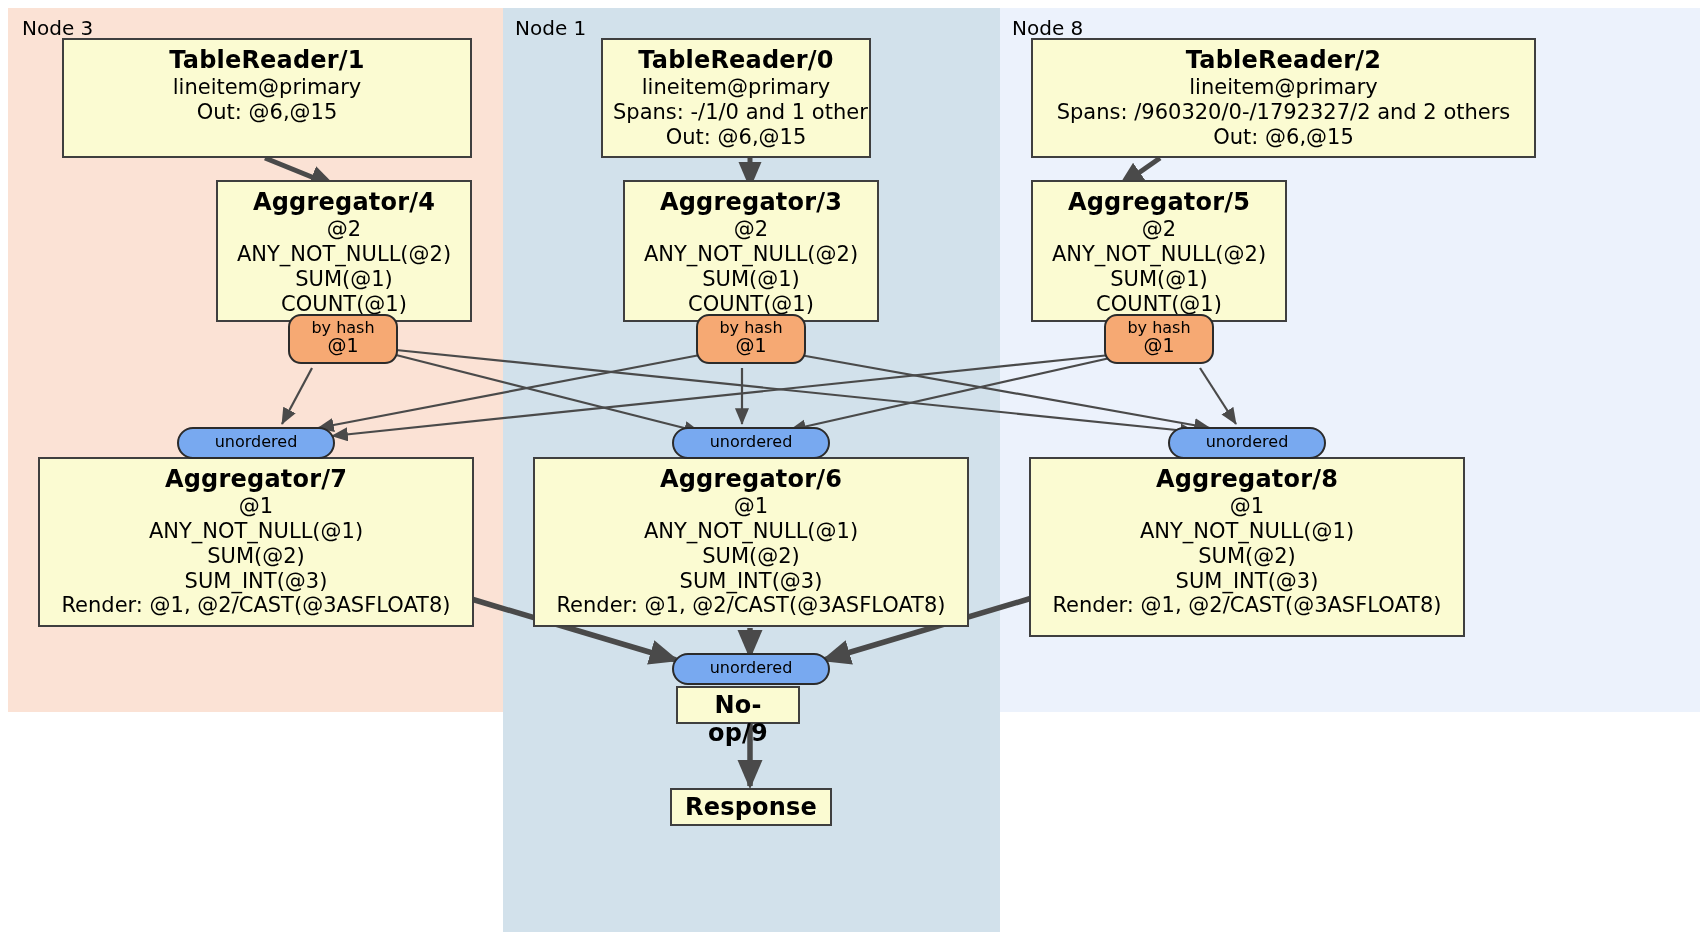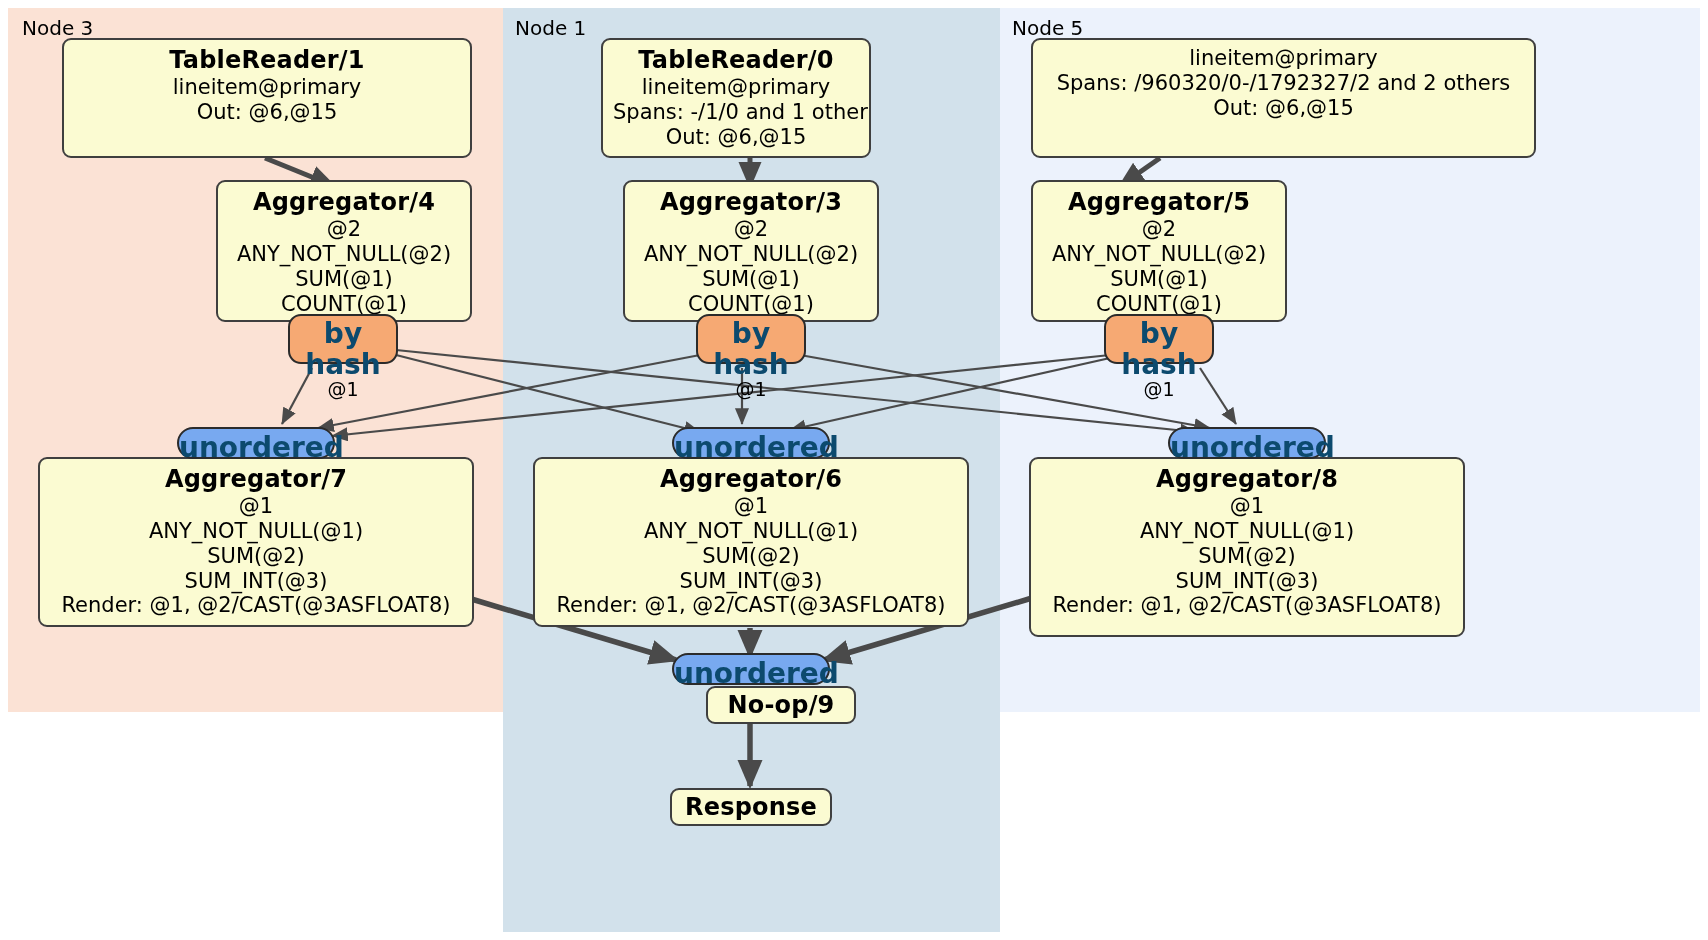--- a/index.html
+++ b/index.html
@@ -28,21 +28,21 @@
     color: #000;
     line-height: 1;
     white-space: nowrap;
   }
   
   .proc {
     position: absolute;
     box-sizing: border-box;
     background: #fbfbd2;
     border: 2px solid #3f3f3f;
-    border-radius: 9px;
+    border-radius: 0;
     text-align: center;
     padding: 6px 10px 8px 10px;
     line-height: 1.18;
     color: #000;
     font-size: 21px;
     z-index: 6;
   }
   .proc .ttl {
     font-weight: bold;
     font-size: 24px;
@@ -66,23 +66,23 @@
   }
   .pill.hash {
     background: #f6a973;
     border-radius: 13px;
   }
   .pill.unord {
     background: #78a9f0;
     border-radius: 16px;
   }
   .pill .pt {
-    font-weight: bold;
-    font-size: 28px;
-    color: #0c4a6e;
+    font-weight: normal;
+    font-size: 16px;
+    color: #000000;
   }
   .pill .ps {
     font-size: 19px;
     color: #000;
     margin-top: -2px;
   }
   
   #edges {
     position: absolute;
     left: 0; top: 0;
@@ -99,21 +99,21 @@
 
   <div class="panel" style="left:8px; top:8px; width:495px; height:704px; background:#fbe2d5;">
   </div>
   <div class="panel" style="left:503px; top:8px; width:497px; height:924px; background:#d2e1eb;">
   </div>
   <div class="panel" style="left:1000px; top:8px; width:700px; height:704px; background:#ecf2fc;">
   </div>
 
   <div class="panel-label" style="left:22px; top:18px;">Node 3</div>
   <div class="panel-label" style="left:515px; top:18px;">Node 1</div>
-  <div class="panel-label" style="left:1012px; top:18px;">Node 5</div>
+  <div class="panel-label" style="left:1012px; top:18px;">Node 8</div>
 
   <svg id="edges" viewBox="0 0 1708 940">
     <defs>
       <marker id="ah-thin" markerWidth="9" markerHeight="9" refX="7.2" refY="3.2" orient="auto" markerUnits="strokeWidth">
         <path d="M0,0 L7.6,3.2 L0,6.4 z" fill="#4a4a4a"></path>
       </marker>
       <marker id="ah-thick" markerWidth="6.2" markerHeight="6.2" refX="4.8" refY="2.3" orient="auto" markerUnits="strokeWidth">
         <path d="M0,0 L5.4,2.3 L0,4.6 z" fill="#4a4a4a"></path>
       </marker>
     </defs>
@@ -148,20 +148,21 @@
   </div>
 
   <div class="proc" style="left:601px; top:38px; width:270px; height:120px;">
     <div class="ttl">TableReader/0</div>
     <div class="ln">lineitem@primary</div>
     <div class="ln">Spans: -/1/0 and 1 other</div>
     <div class="ln">Out: @6,@15</div>
   </div>
 
   <div class="proc" style="left:1031px; top:38px; width:505px; height:120px;">
+    <div class="ttl">TableReader/2</div>
     <div class="ln">lineitem@primary</div>
     <div class="ln">Spans: /960320/0-/1792327/2 and 2 others</div>
     <div class="ln">Out: @6,@15</div>
   </div>
 
   <div class="proc" style="left:216px; top:180px; width:256px; height:142px;">
     <div class="ttl">Aggregator/4</div>
     <div class="ln">@2</div>
     <div class="ln">ANY_NOT_NULL(@2)</div>
     <div class="ln">SUM(@1)</div>
@@ -204,21 +205,21 @@
 
   <div class="proc" style="left:1029px; top:457px; width:436px; height:180px;">
     <div class="ttl">Aggregator/8</div>
     <div class="ln">@1</div>
     <div class="ln">ANY_NOT_NULL(@1)</div>
     <div class="ln">SUM(@2)</div>
     <div class="ln">SUM_INT(@3)</div>
     <div class="ln">Render: @1, @2/CAST(@3ASFLOAT8)</div>
   </div>
 
-  <div class="proc" style="left:706px; top:686px; width:150px; height:38px; padding-top:3px;">
+  <div class="proc" style="left:676px; top:686px; width:124px; height:38px; padding-top:3px;">
     <div class="ttl">No-op/9</div>
   </div>
 
   <div class="proc" style="left:670px; top:788px; width:162px; height:38px; padding-top:3px;">
     <div class="ttl">Response</div>
   </div>
 
   <div class="pill hash" style="left:288px; top:314px; width:110px; height:50px;">
     <div class="pt">by hash</div>
     <div class="ps">@1</div>

